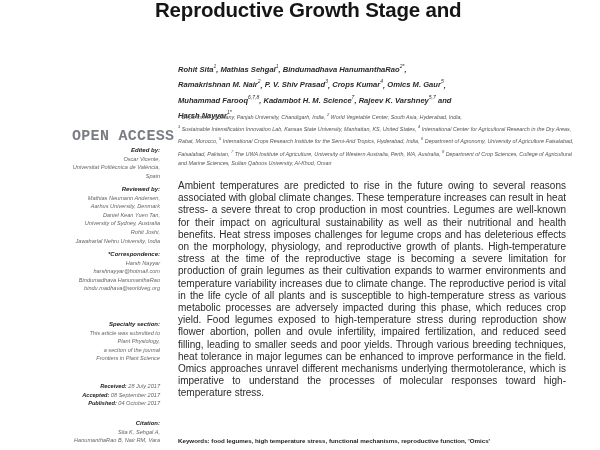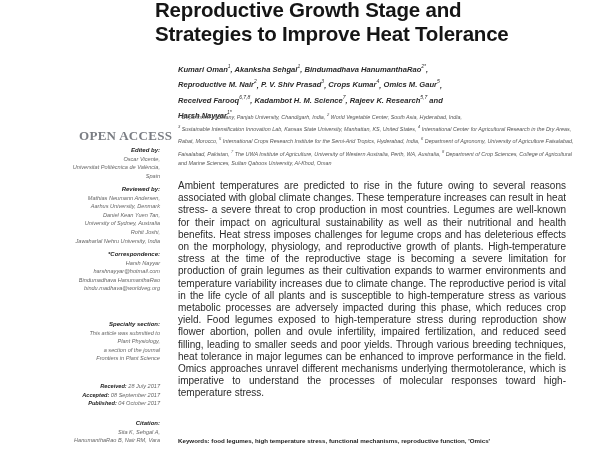--- a/index.html
+++ b/index.html
@@ -44,24 +44,24 @@
       top: 110px;
       width: 400px;
       font-size: 5.4px;
       font-style: italic;
       line-height: 9.5px;
       color: #555;
     }
     .affiliations sup { font-size: 4px; }
     .open-access {
       position: absolute;
-      left: 79px;
+      left: 72px;
       top: 128px;
-      font-family: Liberation Serif, serif;
-      font-size: 13px;
+      font-family: Liberation Mono, monospace;
+      font-size: 15px;
       font-weight: bold;
       color: #7a7d83;
       letter-spacing: 0.3px;
     }
     .sb-block {
       position: absolute;
       right: 440px;
       width: 170px;
       text-align: right;
       font-size: 5.6px;
@@ -101,34 +101,33 @@
       color: #222;
       white-space: nowrap;
       overflow: hidden;
     }
   </style>
 </head>
 <body>
 
 <div class="title">
   <div>Reproductive Growth Stage and</div>
-  <div>Strategies to Improve Heat Tolerance</div>
 </div>
 
 <div class="authors">
-  <span><span>Kumari Oman</span><sup>1</sup></span>,
-  <span><span>Akanksha Sehgal</span><sup>1</sup></span>,
+  <span><span>Rohit Sita</span><sup>1</sup></span>,
+  <span><span>Mathias Sehgal</span><sup>1</sup></span>,
   <span><span>Bindumadhava HanumanthaRao</span><sup>2*</sup></span>,<br>
-  <span><span>Reproductive M. Nair</span><sup>2</sup></span>,
+  <span><span>Ramakrishnan M. Nair</span><sup>2</sup></span>,
   <span><span>P. V. Shiv Prasad</span><sup>3</sup></span>,
   <span><span>Crops Kumar</span><sup>4</sup></span>,
   <span><span>Omics M. Gaur</span><sup>5</sup></span>,<br>
-  <span><span>Received Farooq</span><sup>6,7,8</sup></span>,
+  <span><span>Muhammad Farooq</span><sup>6,7,8</sup></span>,
   <span><span>Kadambot H. M. Science</span><sup>7</sup></span>,
-  <span><span>Rajeev K. Research</span><sup>5,7</sup></span>
+  <span><span>Rajeev K. Varshney</span><sup>5,7</sup></span>
   <span>and</span><br>
   <span><span>Harsh Nayyar</span><sup>1*</sup></span>
 </div>
 
 <div class="affiliations">
   <span><sup>1</sup> <span>Department of Botany, Panjab University, Chandigarh, India,</span></span>
   <span><sup>2</sup> <span>World Vegetable Center, South Asia, Hyderabad, India,</span></span><br>
   <span><sup>3</sup> <span>Sustainable Intensification Innovation Lab, Kansas State University, Manhattan, KS, United States,</span></span>
   <span><sup>4</sup> <span>International Center for Agricultural Research in the Dry Areas, Rabat, Morocco,</span></span>
   <span><sup>5</sup> <span>International Crops Research Institute for the Semi-Arid Tropics, Hyderabad, India,</span></span>

